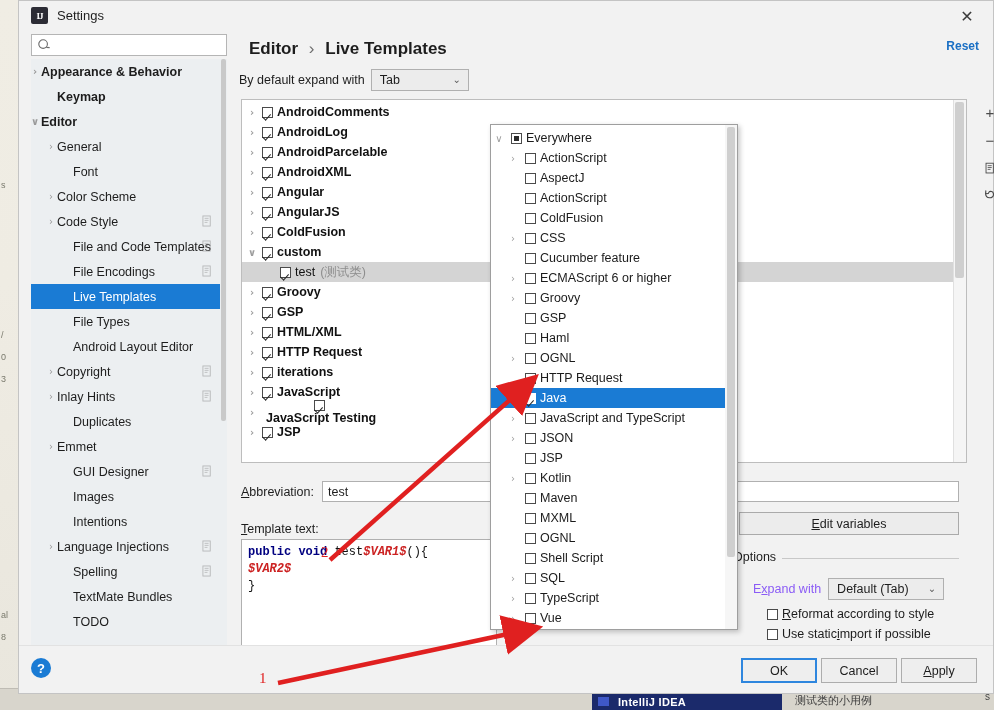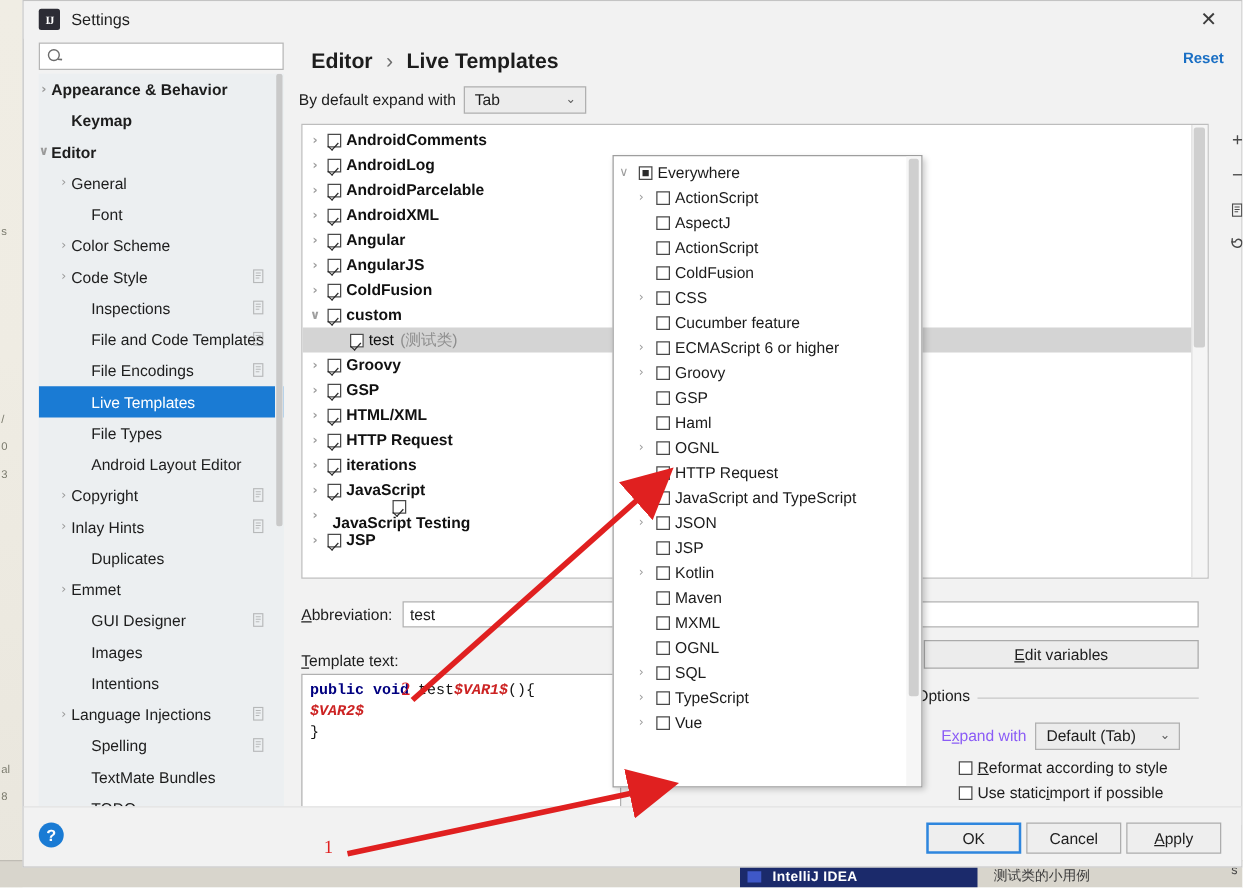--- a/index.html
+++ b/index.html
@@ -259,29 +259,20 @@
             <span class="lt-arrow" style="left: 14px;">›</span>
             <span class="lt-label" style="margin-left: 26px;">Code Style</span>
             <span class="lt-copyic"><svg viewBox="0 0 12 13" width="11" height="12">
                 <rect x="1" y="1" width="8" height="11" fill="none" stroke="#777" stroke-width="1"></rect>
                 <line x1="2.8" y1="3.6" x2="7.2" y2="3.6" stroke="#777" stroke-width=".9"></line>
                 <line x1="2.8" y1="5.8" x2="7.2" y2="5.8" stroke="#777" stroke-width=".9"></line>
                 <line x1="2.8" y1="8" x2="6" y2="8" stroke="#777" stroke-width=".9"></line>
               </svg></span>
           </div>
           <div class="ltrow">
-            <span class="lt-label" style="margin-left: 42px;">Inspections</span>
-            <span class="lt-copyic"><svg viewBox="0 0 12 13" width="11" height="12">
-                <rect x="1" y="1" width="8" height="11" fill="none" stroke="#777" stroke-width="1"></rect>
-                <line x1="2.8" y1="3.6" x2="7.2" y2="3.6" stroke="#777" stroke-width=".9"></line>
-                <line x1="2.8" y1="5.8" x2="7.2" y2="5.8" stroke="#777" stroke-width=".9"></line>
-                <line x1="2.8" y1="8" x2="6" y2="8" stroke="#777" stroke-width=".9"></line>
-              </svg></span>
-          </div>
-          <div class="ltrow">
             <span class="lt-label" style="margin-left: 42px;">File and Code Templates</span>
             <span class="lt-copyic"><svg viewBox="0 0 12 13" width="11" height="12">
                 <rect x="1" y="1" width="8" height="11" fill="none" stroke="#777" stroke-width="1"></rect>
                 <line x1="2.8" y1="3.6" x2="7.2" y2="3.6" stroke="#777" stroke-width=".9"></line>
                 <line x1="2.8" y1="5.8" x2="7.2" y2="5.8" stroke="#777" stroke-width=".9"></line>
                 <line x1="2.8" y1="8" x2="6" y2="8" stroke="#777" stroke-width=".9"></line>
               </svg></span>
           </div>
           <div class="ltrow">
             <span class="lt-label" style="margin-left: 42px;">File Encodings</span>
@@ -689,20 +680,27 @@
             <span class="cbx"></span>
             <span class="p-label">OGNL</span>
           </span>
         </div>
         <div class="prow">
           <span style="margin-left: 34px; display: flex; align-items: center;">
             <span class="cbx"></span>
             <span class="p-label">HTTP Request</span>
           </span>
         </div>
+        <div class="prow sel">
+          <span class="p-arrow" style="left: 16px;">›</span>
+          <span style="margin-left: 34px; display: flex; align-items: center;">
+            <span class="cbx checked"></span>
+            <span class="p-label">Java</span>
+          </span>
+        </div>
         <div class="prow">
           <span class="p-arrow" style="left: 16px;">›</span>
           <span style="margin-left: 34px; display: flex; align-items: center;">
             <span class="cbx"></span>
             <span class="p-label">JavaScript and TypeScript</span>
           </span>
         </div>
         <div class="prow">
           <span class="p-arrow" style="left: 16px;">›</span>
           <span style="margin-left: 34px; display: flex; align-items: center;">
@@ -732,20 +730,26 @@
         <div class="prow">
           <span style="margin-left: 34px; display: flex; align-items: center;">
             <span class="cbx"></span>
             <span class="p-label">MXML</span>
           </span>
         </div>
         <div class="prow">
           <span style="margin-left: 34px; display: flex; align-items: center;">
             <span class="cbx"></span>
             <span class="p-label">OGNL</span>
+          </span>
+        </div>
+        <div class="prow">
+          <span style="margin-left: 34px; display: flex; align-items: center;">
+            <span class="cbx"></span>
+            <span class="p-label">Shell Script</span>
           </span>
         </div>
         <div class="prow">
           <span class="p-arrow" style="left: 16px;">›</span>
           <span style="margin-left: 34px; display: flex; align-items: center;">
             <span class="cbx"></span>
             <span class="p-label">SQL</span>
           </span>
         </div>
         <div class="prow">

